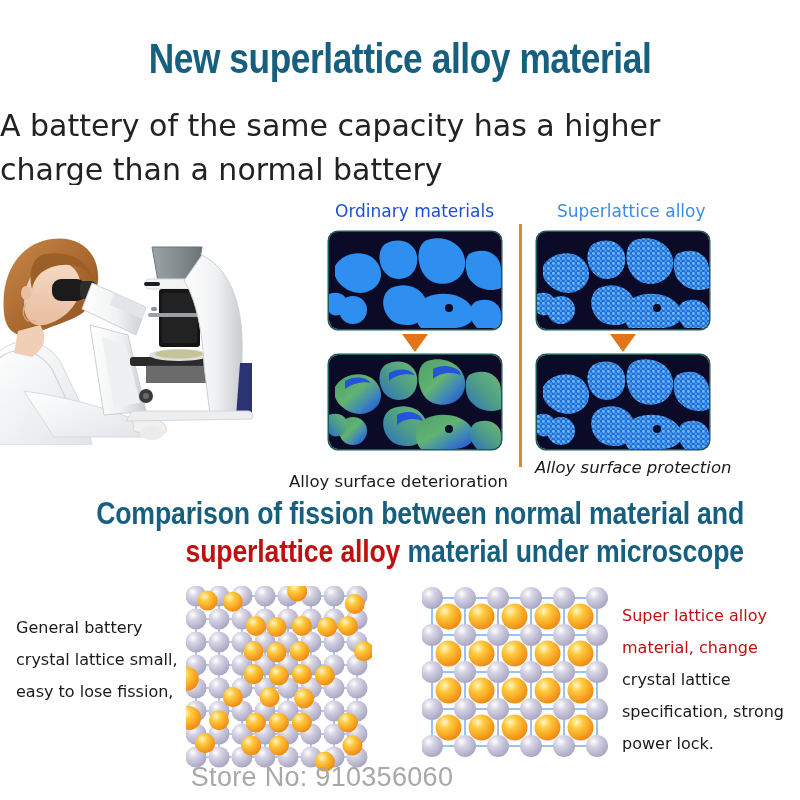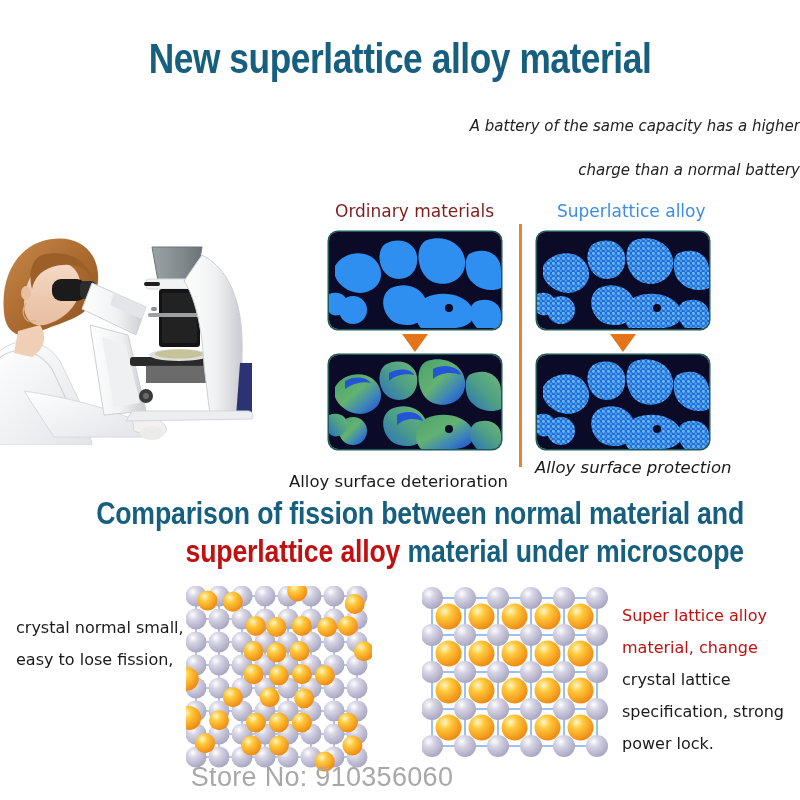--- a/index.html
+++ b/index.html
@@ -20,41 +20,40 @@
     font-weight:bold;
     font-size:43px;
     letter-spacing:-0.5px;
     color:#165f7f;
     transform:scaleX(0.82);
     transform-origin:center top;
     white-space:nowrap;
   }
   .subtitle{
     position:absolute;left:0;top:104px;width:800px;
-    text-align:right;
-    font-size:15px;
+    text-align:left;
+    font-size:30px;
     line-height:44px;
     color:#222;
     font-family:"DejaVu Sans", sans-serif;
-    font-style:italic;
   }
   .subtitle .ln{display:block;}
 
   
   .photo{
     position:absolute;left:-4px;top:185px;width:300px;height:260px;
     overflow:hidden;
   }
   .photo svg{display:block;}
 
   
   .col-label{
     position:absolute;
     font-size:17px;
-    color:#7f1d1d;
+    color:#1d4ed8;
     font-family:"DejaVu Sans", sans-serif;
     white-space:nowrap;
   }
   #lbl-ordinary{left:335px;top:201px;}
   #lbl-super{left:557px;top:201px;color:#3c8ce7;}
 
   
   .divider{
     position:absolute;left:519px;top:224px;width:3px;height:243px;
     background:#e4862a;
@@ -352,21 +351,22 @@
 
   <div class="caption" id="cap-left">Alloy surface deterioration</div>
   <div class="caption" id="cap-right">Alloy surface protection</div>
 
   <div class="section-head">
     <span class="ln">Comparison of fission between normal material and</span>
     <span class="ln"><span class="red">superlattice alloy</span><span> material under microscope</span></span>
   </div>
 
   <div class="btxt" id="btxt-left">
-    <span class="ln">crystal normal small,</span>
+    <span class="ln">General battery</span>
+    <span class="ln">crystal lattice small,</span>
     <span class="ln">easy to lose fission,</span>
   </div>
 
   <div class="btxt" id="btxt-right">
     <span class="ln red">Super lattice alloy</span>
     <span class="ln"><span class="red">material, change</span></span>
     <span class="ln">crystal lattice</span>
     <span class="ln">specification, strong</span>
     <span class="ln">power lock.</span>
   </div>

